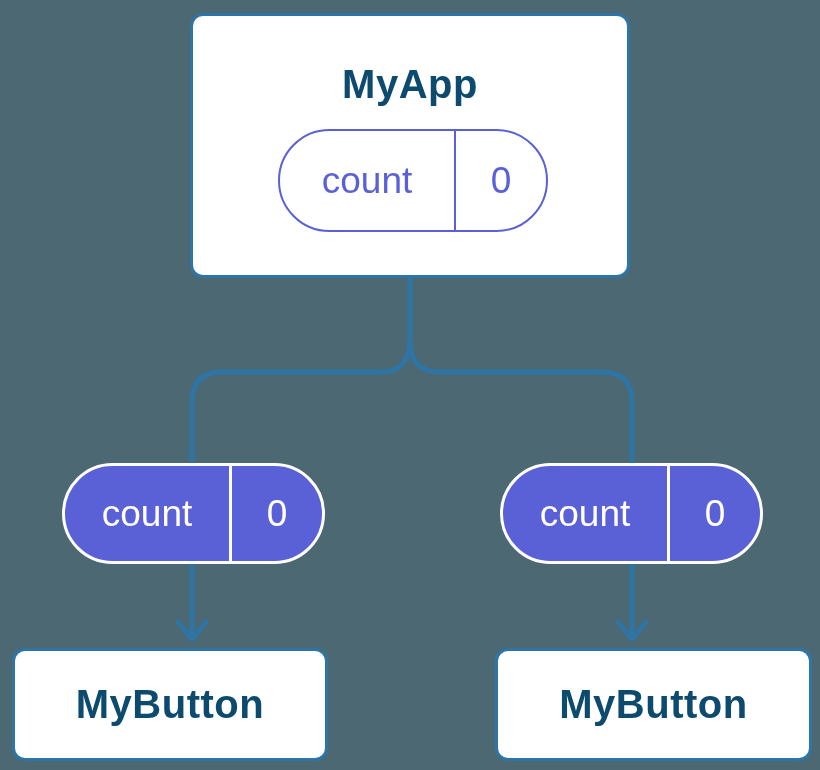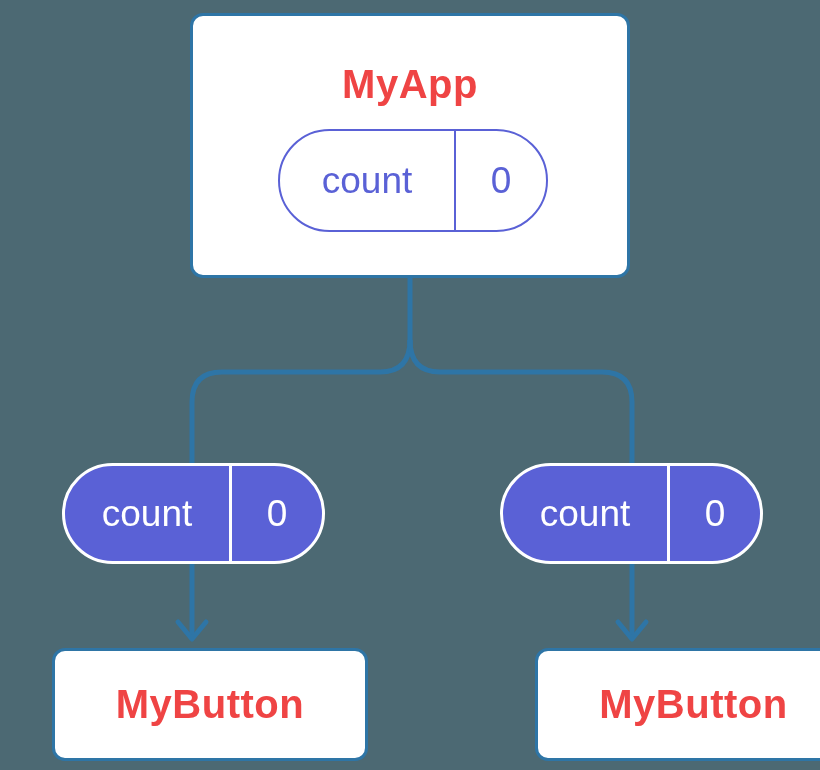--- a/index.html
+++ b/index.html
@@ -32,36 +32,35 @@
   .node-root {
     left: 190px;
     top: 13px;
     width: 440px;
     height: 265px;
   }
   .node-leaf {
     display: flex;
     align-items: center;
     justify-content: center;
-    margin-left: 40px;
   }
   .node-leaf-left {
     left: 12px;
     top: 648px;
     width: 316px;
     height: 113px;
   }
   .node-leaf-right {
     left: 495px;
     top: 648px;
     width: 317px;
     height: 113px;
   }
   .node-title {
-    color: #ef4444;
+    color: #0c4a6e;
     font-size: 40px;
     font-weight: 700;
     letter-spacing: 0.5px;
     text-align: center;
   }
   .root-title {
     position: absolute;
     left: 0;
     top: 46px;
     width: 100%;

